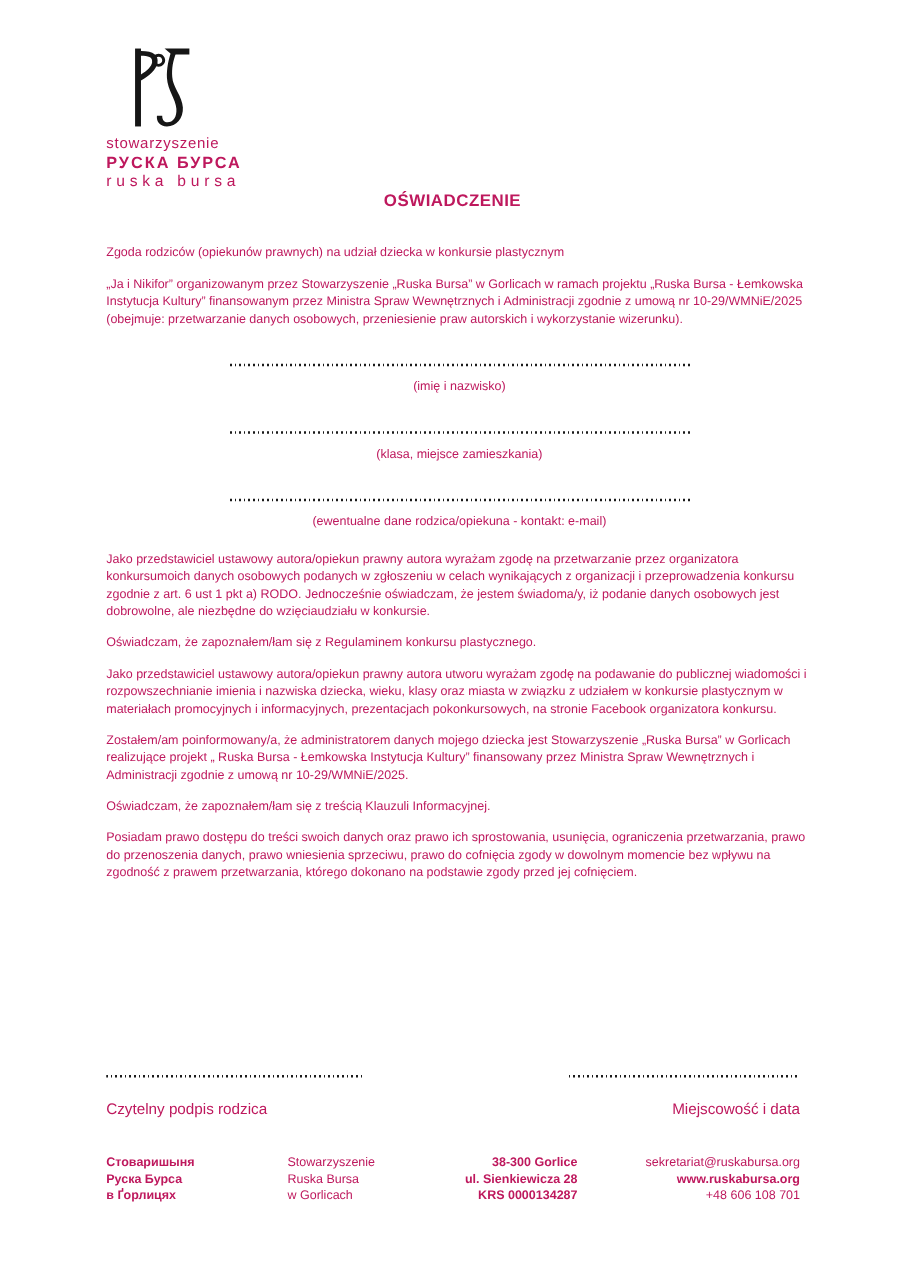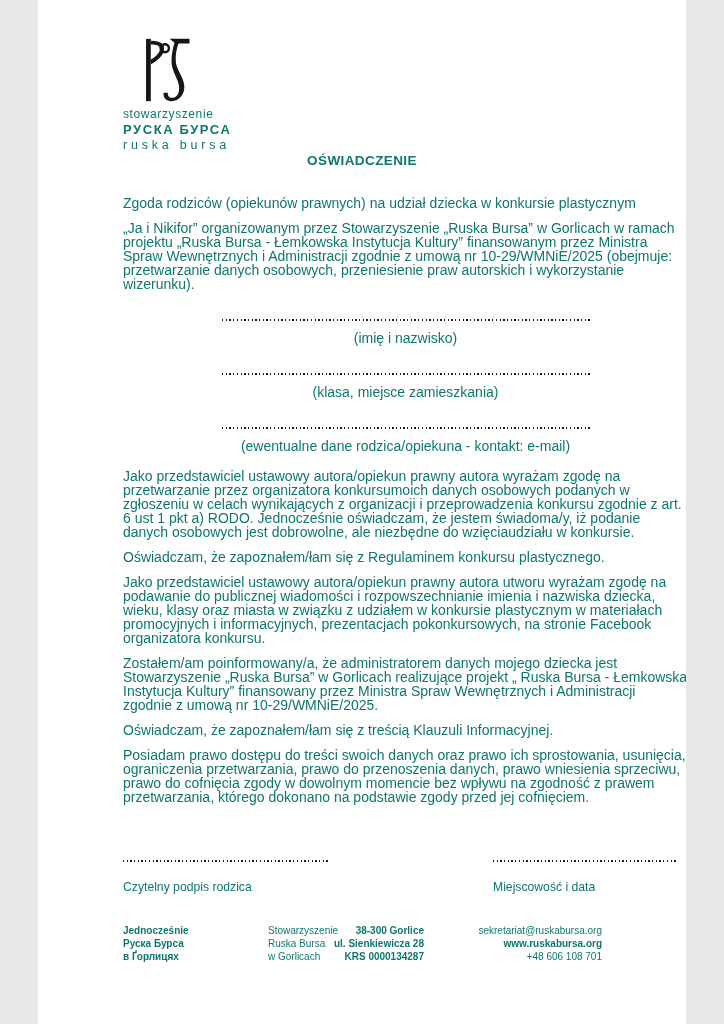--- a/index.html
+++ b/index.html
@@ -1,58 +1,58 @@
 <!DOCTYPE html>
 <html><head>
 <meta charset="utf-8">
 <style>
   * { box-sizing: border-box; }
   html, body { margin: 0; padding: 0; background: #e8e8e8; }
   .page {
     position: relative;
-    width: 648px;
+    width: 724px;
     height: 1024px;
     margin: 0 auto;
     background: #ffffff;
     font-family: "Liberation Sans", sans-serif;
-    color: #0f766e;
+    color: #be185d;
     overflow: hidden;
   }
   
   .logo { position: absolute; left: 85px; top: 36px; }
   .monogram { display: block; margin-left: 12px; width: 58px; height: 68px; }
   .monogram path, .monogram rect { fill: #161616; }
   .logo-line1 { font-size: 12px; margin-top: 3px; letter-spacing: 0.6px; }
   .logo-line2 { font-size: 13px; font-weight: bold; letter-spacing: 1.6px; margin-top: 1px; }
   .logo-line3 { font-size: 12.5px; letter-spacing: 3.8px; margin-top: 1px; }
   
   .doc-title {
     position: absolute; top: 153px; left: 0; width: 100%;
     text-align: center; font-weight: bold; font-size: 13.5px; letter-spacing: 0.4px;
   }
   
   .content {
     position: absolute; top: 196px; left: 85px; width: 565px;
-    font-size: 14px; line-height: 14px;
+    font-size: 10px; line-height: 14px;
   }
   .content p { margin: 0 0 11px 0; }
   .fill-line {
     height: 2px; width: 368px; margin: 28px auto 10px auto;
     background: repeating-linear-gradient(to right, #1a1a1a 0, #1a1a1a 1.3px, transparent 1.3px, transparent 3.7px);
   }
   .fill-label { text-align: center; margin: 0 0 0 0 !important; }
   .mt16 { margin-top: 16px !important; }
   
   .signatures {
     position: absolute; top: 860px; left: 85px; width: 555px;
     display: flex; justify-content: space-between;
     font-size: 12.2px;
   }
   .sig-col-left { width: 205px; text-align: left; }
-  .sig-col-right { width: 185px; }
+  .sig-col-right { width: 185px; text-align: right; }
   .sig-line {
     height: 2px; width: 100%;
     background: repeating-linear-gradient(to right, #1a1a1a 0, #1a1a1a 1.3px, transparent 1.3px, transparent 3.7px);
   }
   .sig-label { margin-top: 18px; }
   
   .footer { position: absolute; top: 924px; left: 0; width: 100%; font-size: 10px; line-height: 13px; }
   .footer-col { position: absolute; top: 0; }
   .f-col1 { left: 85px; font-weight: bold; }
   .f-col2 { left: 230px; }
@@ -107,21 +107,21 @@
       <div class="sig-label">Czytelny podpis rodzica</div>
     </div>
     <div class="sig-col-right">
       <div class="sig-line"></div>
       <div class="sig-label">Miejscowość i data</div>
     </div>
   </div>
 
   <div class="footer">
     <div class="footer-col f-col1">
-      <div>Jednocześnie</div>
+      <div>Стоваришыня</div>
       <div>Руска Бурса</div>
       <div>в Ґорлицях</div>
     </div>
     <div class="footer-col f-col2">
       <div>Stowarzyszenie</div>
       <div>Ruska Bursa</div>
       <div>w Gorlicach</div>
     </div>
     <div class="footer-col f-col3">
       <div>38-300 Gorlice</div>

